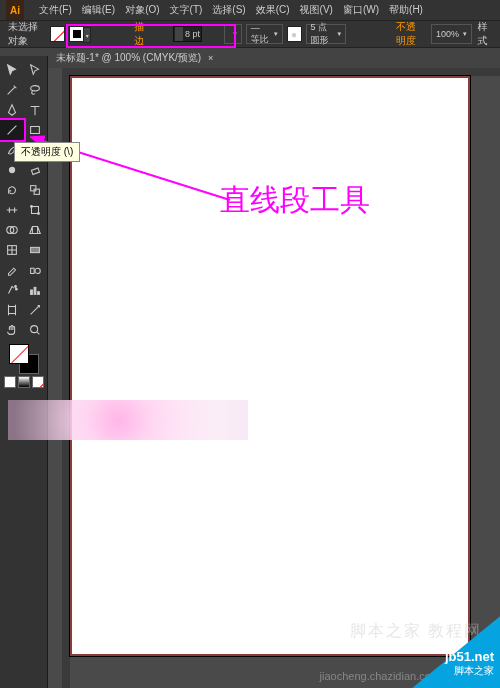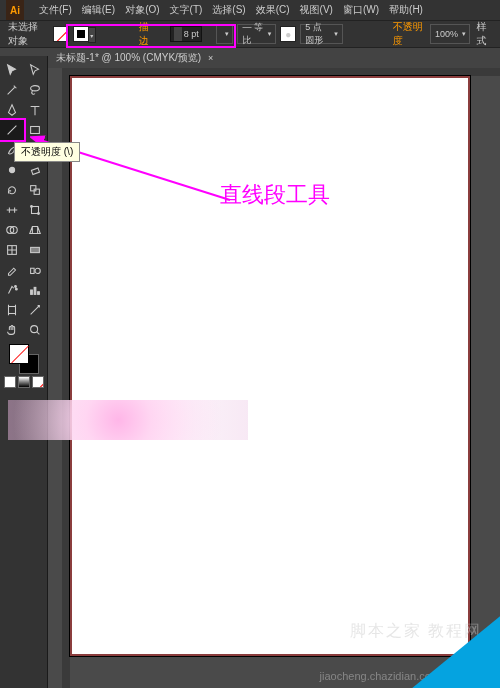--- a/index.html
+++ b/index.html
@@ -8,21 +8,21 @@
 .menubar .logo { width: 18px; height: 36px; background: #3a2416; border-radius: 3px; margin-right: 10px; display: flex; align-items: center; justify-content: center; color: #ff9a00; font-weight: bold; font-size: 10px; }
 .menubar .menu-item { padding: 0 5px; cursor: pointer; }
 .controlbar { height: 28px; background: #333333; display: flex; align-items: center; padding: 0 4px; font-size: 10px; color: #ccc; border-top: 1px solid #222; border-bottom: 1px solid #222; position: relative; }
 .ctl-label { margin: 0 4px; }
 .swatch-btn { width: 20px; height: 16px; background: #555; border: 1px solid #222; margin: 0 2px; display: flex; align-items: center; justify-content: center; position: relative; }
 .swatch-btn .dd { position: absolute; right: -8px; top: 0; width: 8px; height: 16px; background: #444; border: 1px solid #222; font-size: 6px; color: #ccc; display: flex; align-items: center; justify-content: center; }
 .nofill { background: #fff; position: relative; overflow: hidden; }
 .nofill::after { content: ""; position: absolute; left: -2px; top: 7px; width: 24px; height: 1px; background: red; transform: rotate(-45deg); }
 .blackfill { background: #fff; }
 .blackfill::before { content:""; display:block; width:8px; height:8px; background:#000; margin:auto; }
-.stroke-field { width: 40px; height: 16px; background: #222; border: 1px solid #111; color: #ccc; font-size: 9px; display: flex; align-items: center; justify-content: center; margin: 0 12px; }
+.stroke-field { width: 40px; height: 16px; background: #222; border: 1px solid #111; color: #ccc; font-size: 9px; display: flex; align-items: center; justify-content: center; margin: 0 20px; }
 .stroke-field .spin { width: 8px; height: 14px; background:#444; margin-right:2px; font-size:6px; display:flex; flex-direction:column; }
 .highlight-box { position: absolute; top: 24px; left: 66px; width: 170px; height: 24px; border: 2px solid #ff00ff; pointer-events: none; }
 .combo { height: 20px; background:#333; border:1px solid #555; font-size:9px; color:#ccc; padding:0 4px; display:flex; align-items:center; margin:0 2px; }
 .combo .dd-caret { margin-left:4px; font-size:7px; }
 .orange { color: #ff9a00; padding-left: 44px; }
 .tab-row { height: 20px; background: #434343; display: flex; align-items: center; font-size: 10px; color: #ccc; padding-left: 50px; }
 .tab { padding: 0 6px; }
 .tab .close { margin-left: 4px; font-size: 9px; }
 .work-area { position: absolute; top: 68px; left: 48px; right: 0; bottom: 0; background: #4a4a4a; }
 .canvas { position: absolute; top: 8px; left: 22px; width: 400px; height: 580px; background: #fff; border: 2px solid #8b3d3d; box-shadow: 0 0 0 1px #000; }
@@ -34,21 +34,21 @@
 .tool.selected { background: #1a1a1a; outline: 2px solid #ff00ff; }
 .tool svg { width: 14px; height: 14px; stroke: #ccc; fill: none; stroke-width: 1.2; }
 .color-swatches { margin-top: 4px; width: 100%; display:flex; flex-direction:column; align-items:center; gap:2px;}
 .fgbg { position: relative; width: 30px; height: 30px; }
 .fgbg .fg { position:absolute; top:0; left:0; width:20px; height:20px; background:#fff; border:1px solid #000; }
 .fgbg .fg::after { content:""; position:absolute; left:-2px; top:9px; width:24px; height:1px; background:red; transform:rotate(-45deg); }
 .fgbg .bg { position:absolute; bottom:0; right:0; width:20px; height:20px; background:#000; border:1px solid #666; }
 .mini-swatches { display:flex; gap:2px; }
 .mini-swatches div { width:12px; height:12px; border:1px solid #666; }
 .tooltip { position: absolute; top: 142px; left: 14px; background: #ffffe1; border: 1px solid #888; padding: 2px 6px; font-size: 10px; color: #000; z-index: 10; white-space: nowrap; }
-.annotation-text { position: absolute; top: 180px; left: 220px; font-size: 22px; color: #ff00ff; font-family: "SimSun", serif; z-index: 5; }
+.annotation-text { position: absolute; top: 180px; left: 220px; font-size: 30px; color: #ff00ff; font-family: "SimSun", serif; z-index: 5; }
 .annotation-arrow { position: absolute; top: 40px; left: 30px; z-index: 4; pointer-events: none; }
 .pink-blob { position: absolute; top: 400px; left: 8px; width: 240px; height: 40px; background: radial-gradient(circle at 46% 50%, #ffb6e8 0%, #ffd6f2 25%, rgba(255,214,242,0.4) 55%, rgba(255,214,242,0) 80%), linear-gradient(90deg, rgba(230,180,220,0.5), rgba(255,255,255,0.3), rgba(230,180,220,0.3)); z-index: 6; }
 .watermark1 { position: absolute; bottom: 46px; right: 18px; font-size: 16px; color: rgba(200,200,200,0.45); font-family: "SimSun"; letter-spacing: 2px; white-space: nowrap; }
 .watermark2 { position: absolute; bottom: 6px; right: 60px; font-size: 11px; color: rgba(160,160,160,0.7); font-family: Arial; }
 .badge { position: absolute; bottom: 0; right: 0; width: 100px; height: 80px; overflow: hidden; }
 .badge .tri { position:absolute; right:-10px; bottom:-10px; width:0; height:0; border-left: 110px solid transparent; border-bottom: 90px solid #05a3e0; }
 .badge .txt { position:absolute; right:6px; bottom:10px; color:#fff; font-size:13px; font-weight:bold; text-align:right; }
 .badge .cn { font-size:10px; display:block; font-weight:normal; }
 </style>
 </head>
@@ -323,13 +323,17 @@
 </svg>
 
 <div class="annotation-text">直线段工具</div>
 
 <div class="pink-blob"></div>
 
 <div class="watermark1">脚本之家 教程网</div>
 <div class="watermark2">jiaocheng.chazidian.com</div>
 <div class="badge">
   <div class="tri"></div>
+  <div class="txt">
+    <span>jb51.net</span>
+    <span class="cn">脚本之家</span>
+  </div>
 </div>
 
 </body></html>

